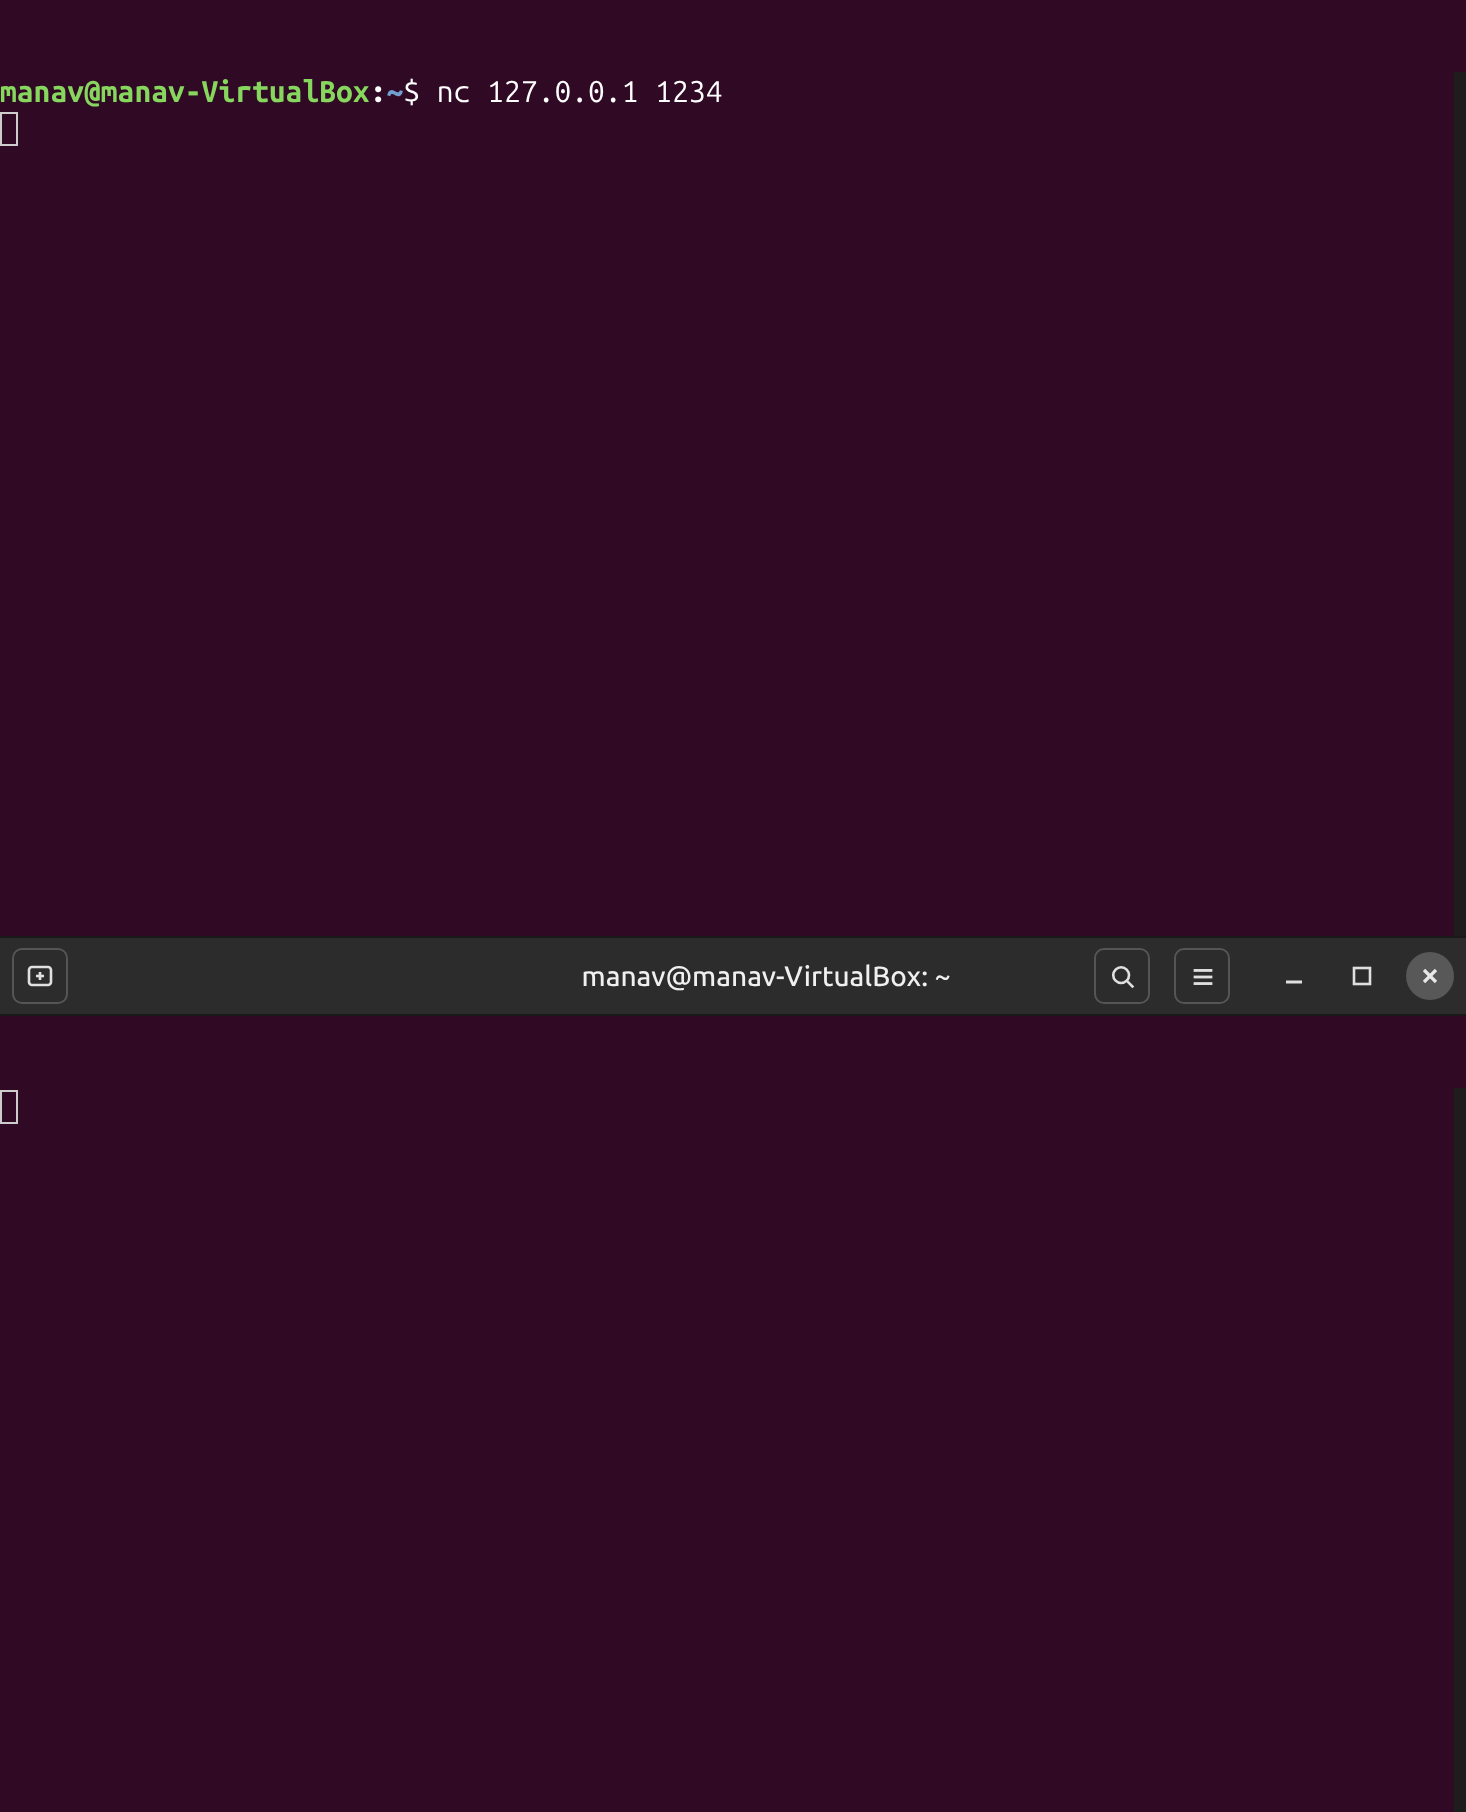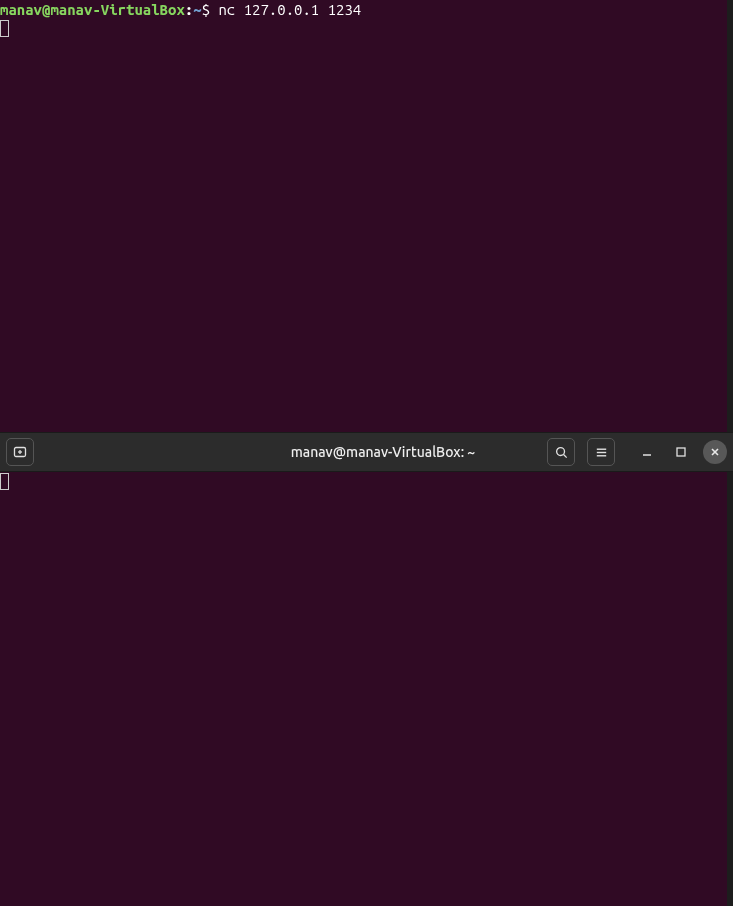--- a/index.html
+++ b/index.html
@@ -11,20 +11,21 @@
       font-size: 15px;
       overflow: hidden;
       display: flex;
       flex-direction: column;
     }
     .terminal-pane {
       background: #300a24;
       position: relative;
       color: #ffffff;
       padding: 0;
+      margin-top: 36px;
     }
     .pane-top {
       height: 432px;
       border-right: 6px solid #1d1d1d;
     }
     .pane-bottom {
       flex: 1;
       border-right: 6px solid #1d1d1d;
     }
     .prompt-line {

